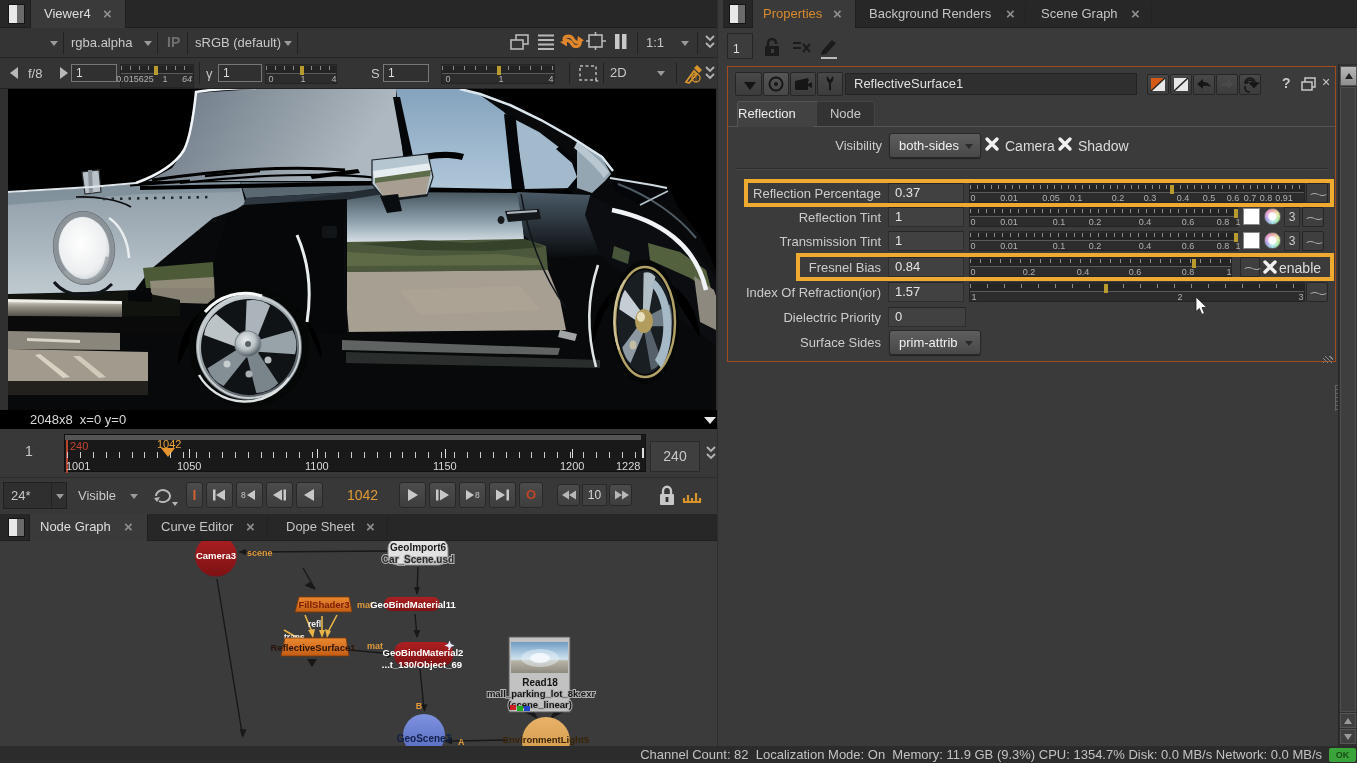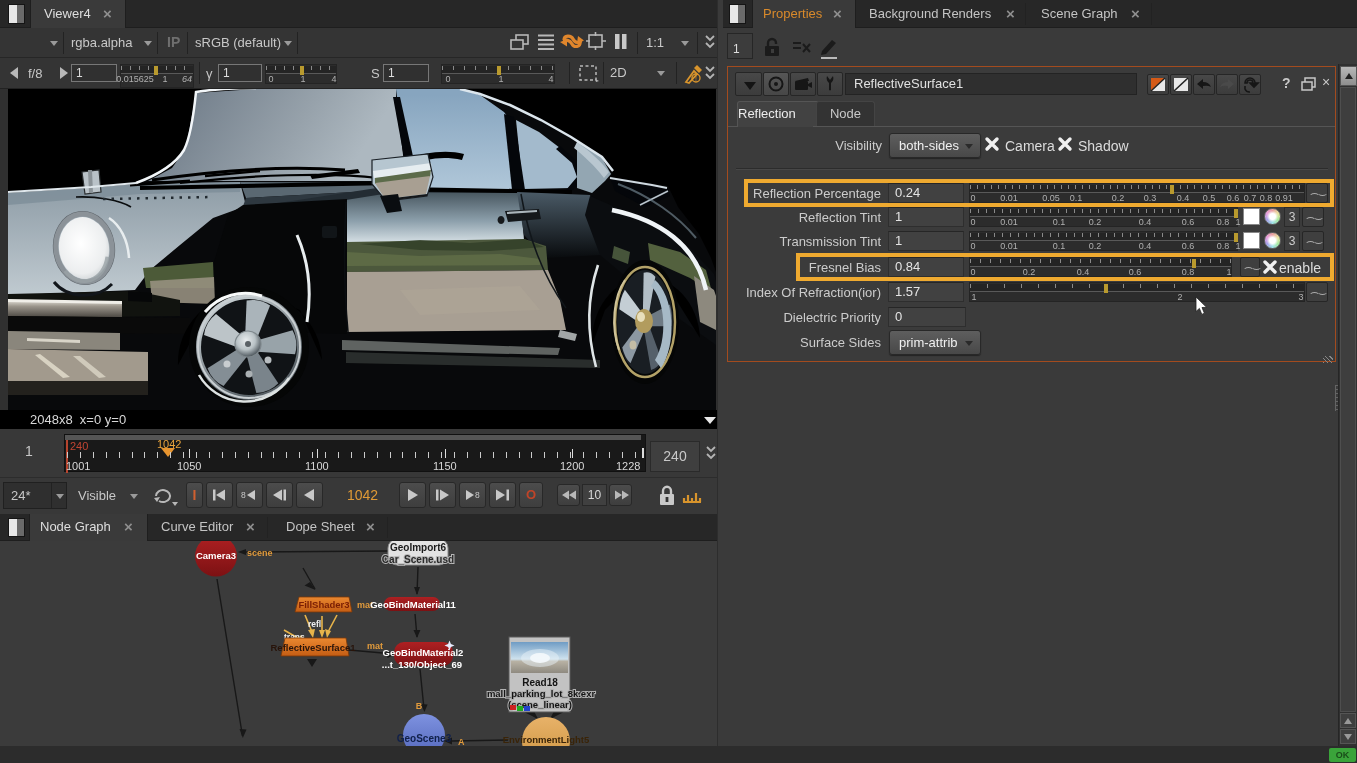--- a/index.html
+++ b/index.html
@@ -549,20 +549,21 @@
   <text x="424" y="742" text-anchor="middle" font-size="10" font-weight="bold" fill="#10204a">GeoScene3</text>
   <text x="458" y="745" font-size="9" font-weight="bold" fill="#e09a3c">A</text>
   <text x="419" y="709" text-anchor="middle" font-size="9" font-weight="bold" fill="#e09a3c">B</text>
 
   <circle cx="546" cy="741" r="24" fill="url(#yelg)"></circle>
   <text x="546" y="743" text-anchor="middle" font-size="9.5" font-weight="bold" fill="#3a2408">EnvironmentLight5</text>
 </svg>
 </div>
 
 <div class="abs" id="statusbar" style="left:0;top:746px;width:1357px;height:17px;background:#2c2c2c;">
+  <div class="txt" style="right:35px;top:1px;font-size:13px;color:#c2c2c2;">Channel Count: 82&nbsp; Localization Mode: On&nbsp; Memory: 11.9 GB (9.3%) CPU: 1354.7% Disk: 0.0 MB/s Network: 0.0 MB/s</div>
   <div class="abs" style="left:1329px;top:2px;width:27px;height:14px;background:#3aa33a;border-radius:2px;color:#1a4d1a;font-size:9px;font-weight:bold;text-align:center;line-height:14px;">OK</div>
 </div>
 
 <div class="abs" id="divider" style="left:717px;top:0;width:6px;height:746px;background:#3a3a3a;border-left:1px solid #2d2d2d;"></div>
 <div class="abs" id="props" style="left:723px;top:0;width:634px;height:746px;background:#3a3a3a;">
   <div class="abs" style="left:0;top:0;width:634px;height:28px;background:#272727;border-bottom:1px solid #1e1e1e;">
     <div class="abs" style="left:6px;top:4px;width:17px;height:20px;background:linear-gradient(90deg,#e8e8e8 0 8px,#6a6a6a 8px);border:1px solid #151515;"></div>
     <div class="abs" style="left:29px;top:0;width:104px;height:28px;background:#3a3a3a;border-left:1px solid #1e1e1e;border-right:1px solid #1e1e1e;"></div>
     <div class="txt" style="left:40px;top:6px;font-size:13px;color:#d98a2b;">Properties</div>
     <div class="tabx" style="left:110px;top:6px;">×</div>
@@ -649,21 +650,21 @@
         <path d="M3 3 L13 13 M13 3 L3 13" stroke="#f0f0f0" stroke-width="3.4" stroke-linecap="round"></path>
       </svg>
     <div class="txt" style="left:277px;top:71px;font-size:14px;color:#dcdcdc;">Camera</div>
     <svg class="abs" style="left:329px;top:69px;" width="16" height="16" viewBox="0 0 16 16">
         <path d="M3 3 L13 13 M13 3 L3 13" stroke="#f0f0f0" stroke-width="3.4" stroke-linecap="round"></path>
       </svg>
     <div class="txt" style="left:350px;top:71px;font-size:14px;color:#dcdcdc;">Shadow</div>
     <div class="abs" style="left:8px;top:101px;width:592px;height:1px;background:#2c2c2c;box-shadow:0 1px 0 #474747;"></div>
 
     <div class="plabel" style="left:-47px;top:119px;">Reflection Percentage</div>
-    <div class="vbox" style="left:160px;top:116px;width:76px;height:20px;">0.24</div>
+    <div class="vbox" style="left:160px;top:116px;width:76px;height:20px;">0.37</div>
     <div class="slider" style="left:241px;top:116px;width:336px;height:20px;">
       <div class="stick" style="background-image:repeating-linear-gradient(90deg,#8a8a8a 0 1px,transparent 1px 7px);background-size:100% 4px;background-repeat:no-repeat;"></div>
       <div class="handle" style="left:200px;"></div>
       <span class="slbl" style="left:3px;">0</span>
         <span class="slbl" style="left:39px;">0.01</span>
         <span class="slbl" style="left:81px;">0.05</span>
         <span class="slbl" style="left:106px;">0.1</span>
         <span class="slbl" style="left:148px;">0.2</span>
         <span class="slbl" style="left:180px;text-align:center;">0.3</span>
         <span class="slbl" style="left:213px;">0.4</span>

